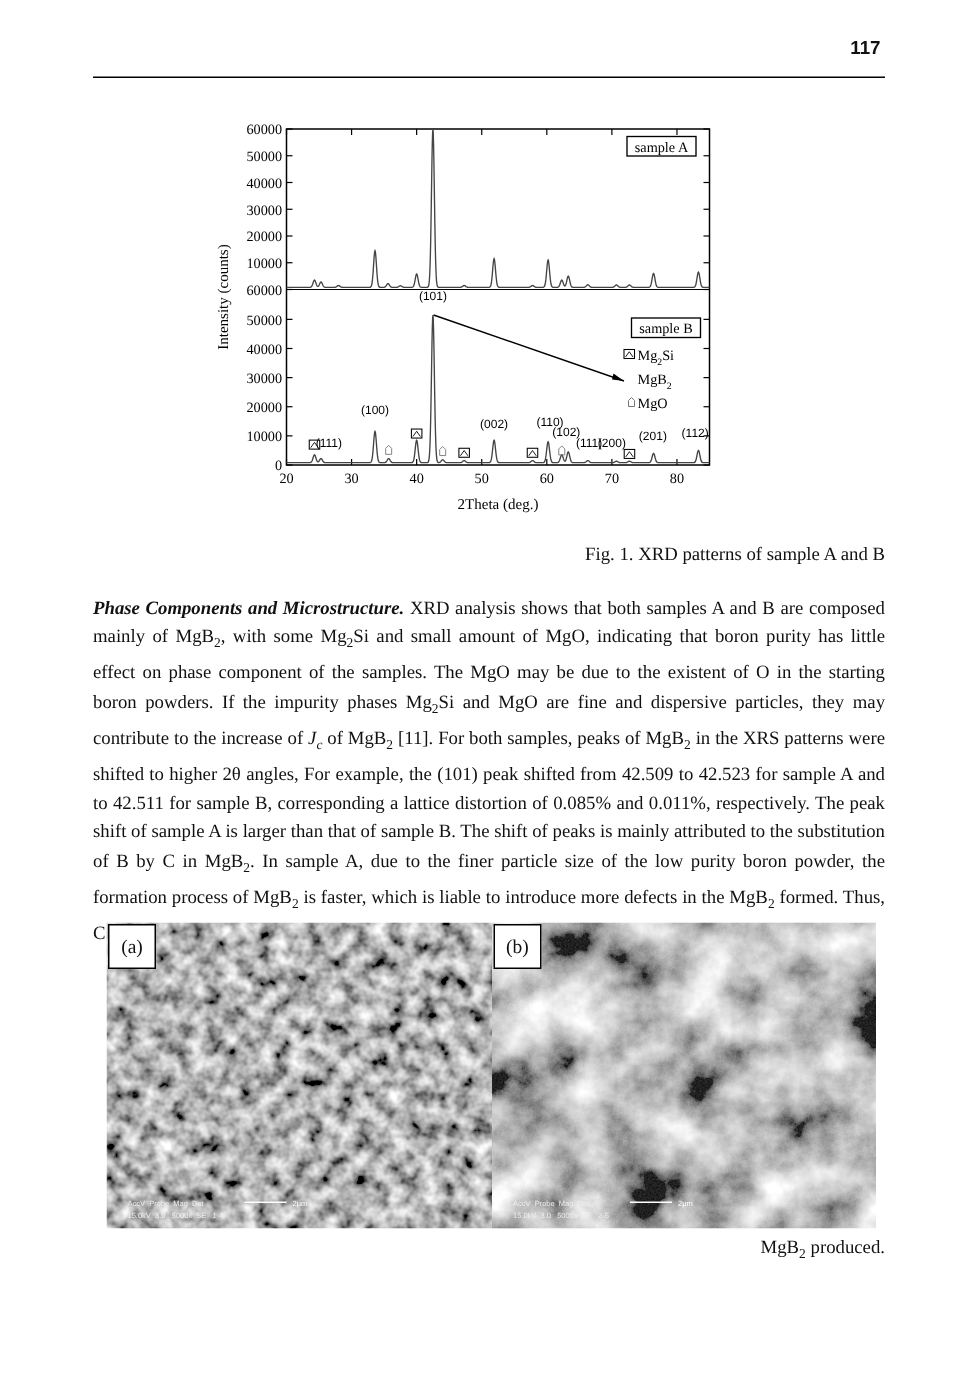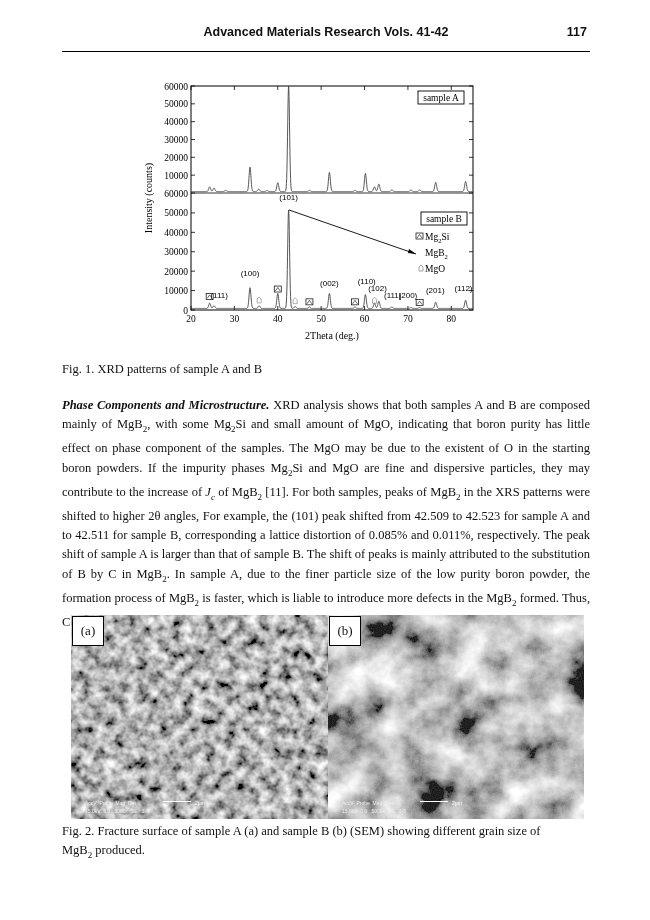--- a/index.html
+++ b/index.html
@@ -2,37 +2,36 @@
 <html><head>
 <meta charset="utf-8">
 <style>
   html, body { margin:0; padding:0; background:#fff; }
   body { width:650px; height:920px; position:relative; overflow:hidden; font-family:"Liberation Serif", serif; color:#111; }
   .header { position:absolute; left:62px; top:24px; width:528px; height:20px; font-family:"Liberation Sans", sans-serif; font-weight:bold; font-size:12.5px; }
   .header .journal { position:absolute; left:0; right:0; text-align:center; top:1px; }
   .header .pageno { position:absolute; right:3px; top:1px; }
   .header-rule { position:absolute; left:62px; top:51px; width:528px; height:1px; background:#000; }
   #chart { position:absolute; left:0; top:0; }
-  .caption { position:absolute; left:62px; width:528px; text-align:left; font-size:12.5px; }
+  .caption { position:absolute; left:62px; width:528px; text-align:right; font-size:12.5px; }
   .body-text { position:absolute; left:62px; top:396px; width:528px; font-size:12.5px; line-height:19.4px; text-align:justify; }
   .body-text b { font-weight:bold;font-style:italic; }
   .sem { position:absolute; top:615px; height:204px; overflow:hidden; }
   .sem-a { left:71px; width:257px; }
   .sem-b { left:328px; width:256px; }
   .panel-label { position:absolute; left:1px; top:1px; background:#fff; border:1px solid #000; width:30px; height:28px; font-size:13px; text-align:center; line-height:28px; }
   .sem-info { position:absolute; bottom:4px; left:14px; font-family:"Liberation Sans", sans-serif; font-size:5px; color:#eee; white-space:pre; line-height:8px; }
   .scalebar { position:absolute; bottom:17px; left:92px; width:28px; height:1px; background:#fff; }
   .scaletxt { position:absolute; bottom:13px; left:124px; font-family:"Liberation Sans", sans-serif; font-size:5px; color:#fff; }
   .fig2cap { top:822px; line-height:19px; }
 </style>
 </head>
 <body>
 
 <div class="header">
-  <span class="journal">Advanced Materials Research Vols. 41-42</span>
   <span class="pageno">117</span>
 </div>
 <div class="header-rule"></div>
 
 <svg id="chart" width="650" height="360">
     <rect x="191" y="86" width="282" height="224" fill="none" stroke="#000" stroke-width="1"></rect>
     <line x1="191" y1="193" x2="473" y2="193" stroke="#000" stroke-width="0.8"></line>
     <line x1="191" y1="86" x2="195" y2="86" stroke="#000" stroke-width="0.8"></line>
     <line x1="473" y1="86" x2="469" y2="86" stroke="#000" stroke-width="0.8"></line>
     <text x="188" y="89.5" text-anchor="end" font-size="9.5" font-family="Liberation Serif, serif">60000</text>
@@ -178,15 +177,14 @@
     <rect width="256" height="204" filter="url(#fb2)"></rect>
   </svg>
   <div class="panel-label">(b)</div>
   <div class="scalebar"></div>
   <div class="scaletxt">2μm</div>
   <div class="sem-info">AccV  Probe  Mag  Det
 15.0kV  3.0   5000x  SE   2-5</div>
 </div>
 
 <div class="caption fig2cap">
-  <div>Fig. 2. Fracture surface of sample A (a) and sample B (b) (SEM) showing different grain size of</div>
   <div><span>MgB</span><sub style="font-size:9px">2</sub><span> produced.</span></div>
 </div>
 
 </body></html>

